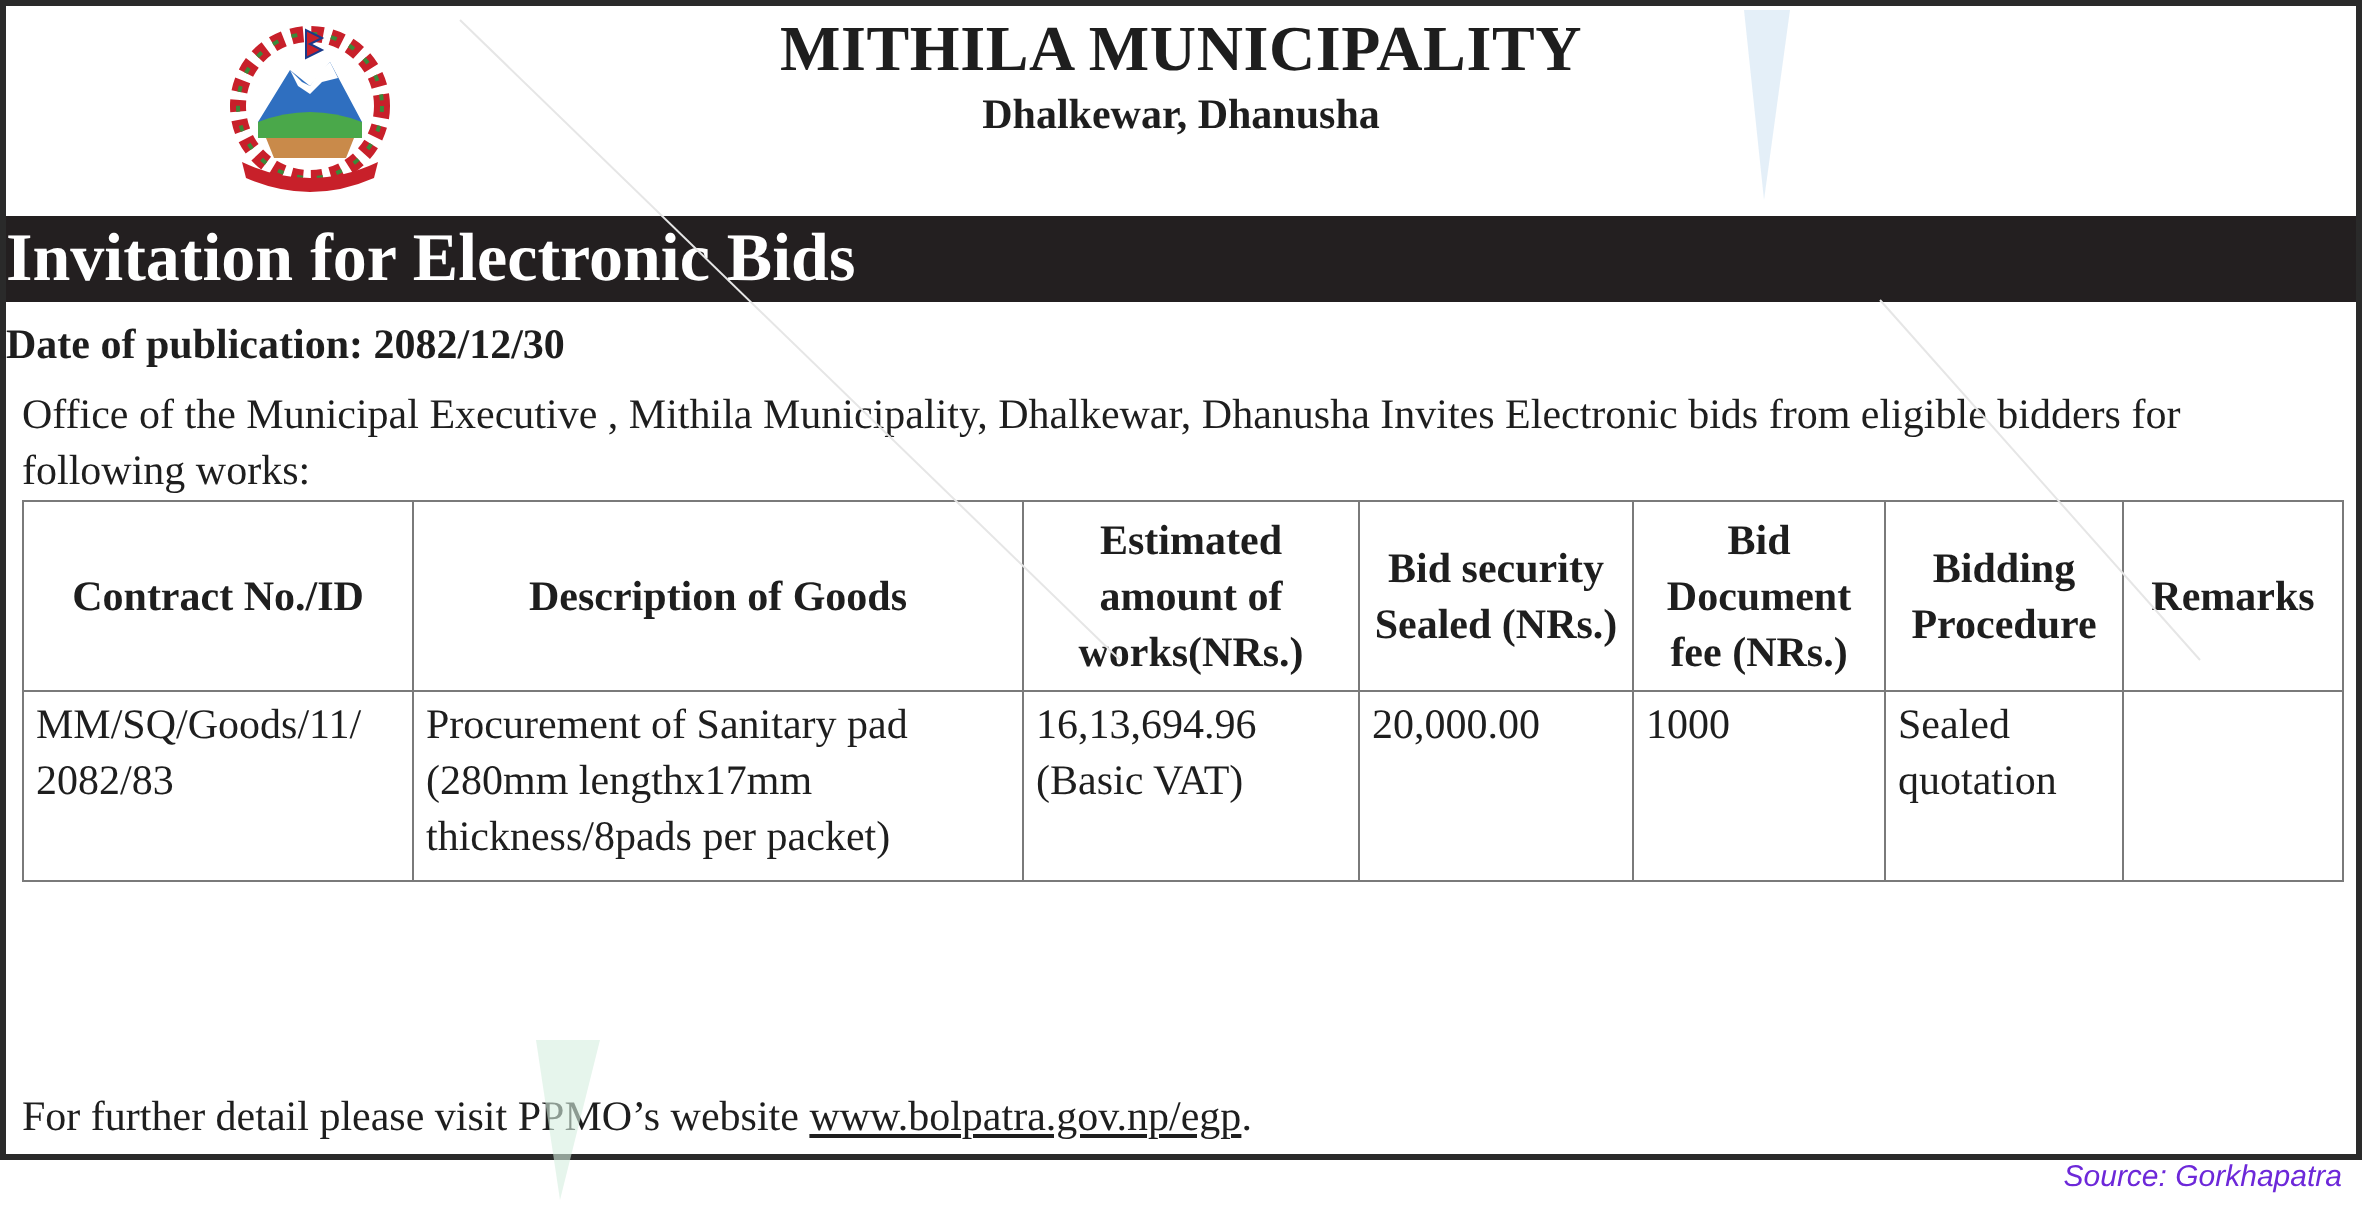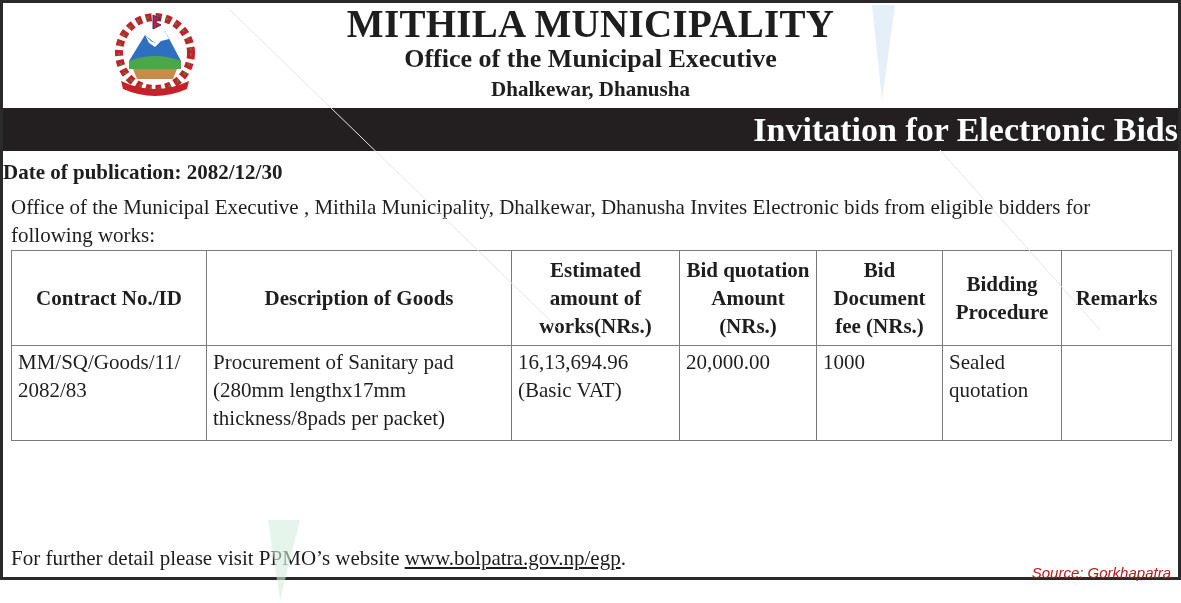--- a/index.html
+++ b/index.html
@@ -9,26 +9,26 @@
   }
   .notice {
     position:absolute; left:0; top:0; width:1175px; height:574px;
     border:3px solid #2a2a2a; background:#fff;
   }
   .header {
     position:absolute; left:0; top:0; width:1175px; height:104px;
   }
   .emblem { position:absolute; left:104px; top:4px; width:96px; height:96px; }
   .title-block { position:absolute; left:0; top:0; width:1175px; text-align:center; }
-  .org-name { font-weight:bold; font-size:39px; line-height:36px; margin-top:3px; letter-spacing:0.3px; }
+  .org-name { font-weight:bold; font-size:32px; line-height:36px; margin-top:3px; letter-spacing:0.3px; }
   .office { font-weight:bold; font-size:26px; line-height:30px; margin-top:2px; }
   .place { font-weight:bold; font-size:21px; line-height:26px; margin-top:2px; }
   .banner {
     position:absolute; left:0; top:105px; width:1175px; height:43px; background:#231f20;
-    color:#fff; text-align:right; font-weight:bold; font-size:34px; line-height:43px;
+    color:#fff; text-align:left; font-weight:bold; font-size:34px; line-height:43px;
   }
   .pubdate {
     position:absolute; left:0; top:156px; width:1175px; 
     font-weight:bold; font-size:21px; line-height:26px;
   }
   .intro {
     position:absolute; left:8px; top:190px; width:1165px; font-size:21px; line-height:28px;
   }
   table.bids {
     position:absolute; left:8px; top:247px; border-collapse:collapse; table-layout:fixed;
@@ -37,22 +37,22 @@
   table.bids td, table.bids th {
     border:1px solid #7a7a7a; vertical-align:top; padding:2px 6px; line-height:28px; text-align:left;
   }
   table.bids th { font-weight:bold; text-align:center; vertical-align:middle; height:90px; padding:2px 4px; }
   table.bids tr.row td { height:90px; }
   .footer-note {
     position:absolute; left:8px; top:541px; font-size:21px; line-height:28px;
   }
   .footer-note a { color:#1e1e1e; text-decoration:underline; }
   .source {
-    position:absolute; right:10px; top:564px; font-family:"Liberation Sans", "DejaVu Sans", sans-serif;
-    font-style:italic; font-size:15px; color:#b91c1c;
+    position:absolute; right:10px; top:580px; font-family:"Liberation Sans", "DejaVu Sans", sans-serif;
+    font-style:italic; font-size:15px; color:#6d28d9;
   }
   .wm { position:absolute; pointer-events:none; }
 </style>
 </head>
 <body>
 
 <div class="notice">
 
   <div class="header">
     <svg class="emblem" viewBox="0 0 96 96">
@@ -60,21 +60,20 @@
       <circle cx="48" cy="46" r="36" fill="none" stroke="#3a8a3a" stroke-width="2" stroke-dasharray="3 7"></circle>
       <path d="M22 54 L38 28 L48 36 L58 24 L74 54 Z" fill="#2f6fc0"></path>
       <path d="M38 28 L44 34 L48 36 L52 30 L58 24 L62 32 L54 34 L48 40 L42 36 Z" fill="#ffffff"></path>
       <path d="M22 54 Q48 44 74 54 L74 62 L22 62 Z" fill="#4aa84a"></path>
       <path d="M26 62 L70 62 L66 72 L30 72 Z" fill="#c98a4a"></path>
       <path d="M14 74 Q48 90 82 74 L80 82 Q48 96 16 82 Z" fill="#c8202a"></path>
       <path d="M46 8 L46 22 L54 18 L48 15 L54 12 Z" fill="#c8202a" stroke="#1a3a8a" stroke-width="1"></path>
     </svg>
     <div class="title-block">
       <div class="org-name">MITHILA MUNICIPALITY</div>
-      <div class="office">Office of the Municipal Executive</div>
       <div class="place">Dhalkewar, Dhanusha</div>
     </div>
   </div>
 
   <div class="banner">Invitation for Electronic Bids</div>
 
   <div class="pubdate">Date of publication: 2082/12/30</div>
 
   <div class="intro">Office of the Municipal Executive , Mithila Municipality, Dhalkewar, Dhanusha Invites Electronic bids from eligible bidders for following works:</div>
 
@@ -86,21 +85,21 @@
       <col style="width:137px">
         <col style="width:126px">
         <col style="width:119px">
         <col style="width:110px">
     </colgroup>
     <thead>
       <tr>
         <th>Contract No./ID</th>
         <th>Description of Goods</th>
         <th>Estimated amount of works(NRs.)</th>
-        <th>Bid quotation Amount (NRs.)</th>
+        <th>Bid security Sealed (NRs.)</th>
         <th>Bid Document fee (NRs.)</th>
         <th>Bidding Procedure</th>
         <th>Remarks</th>
       </tr>
     </thead>
     <tbody>
       <tr class="row">
         <td>MM/SQ/Goods/11/ 2082/83</td>
         <td>Procurement of Sanitary pad (280mm lengthx17mm thickness/8pads per packet)</td>
         <td>16,13,694.96 (Basic VAT)</td>

